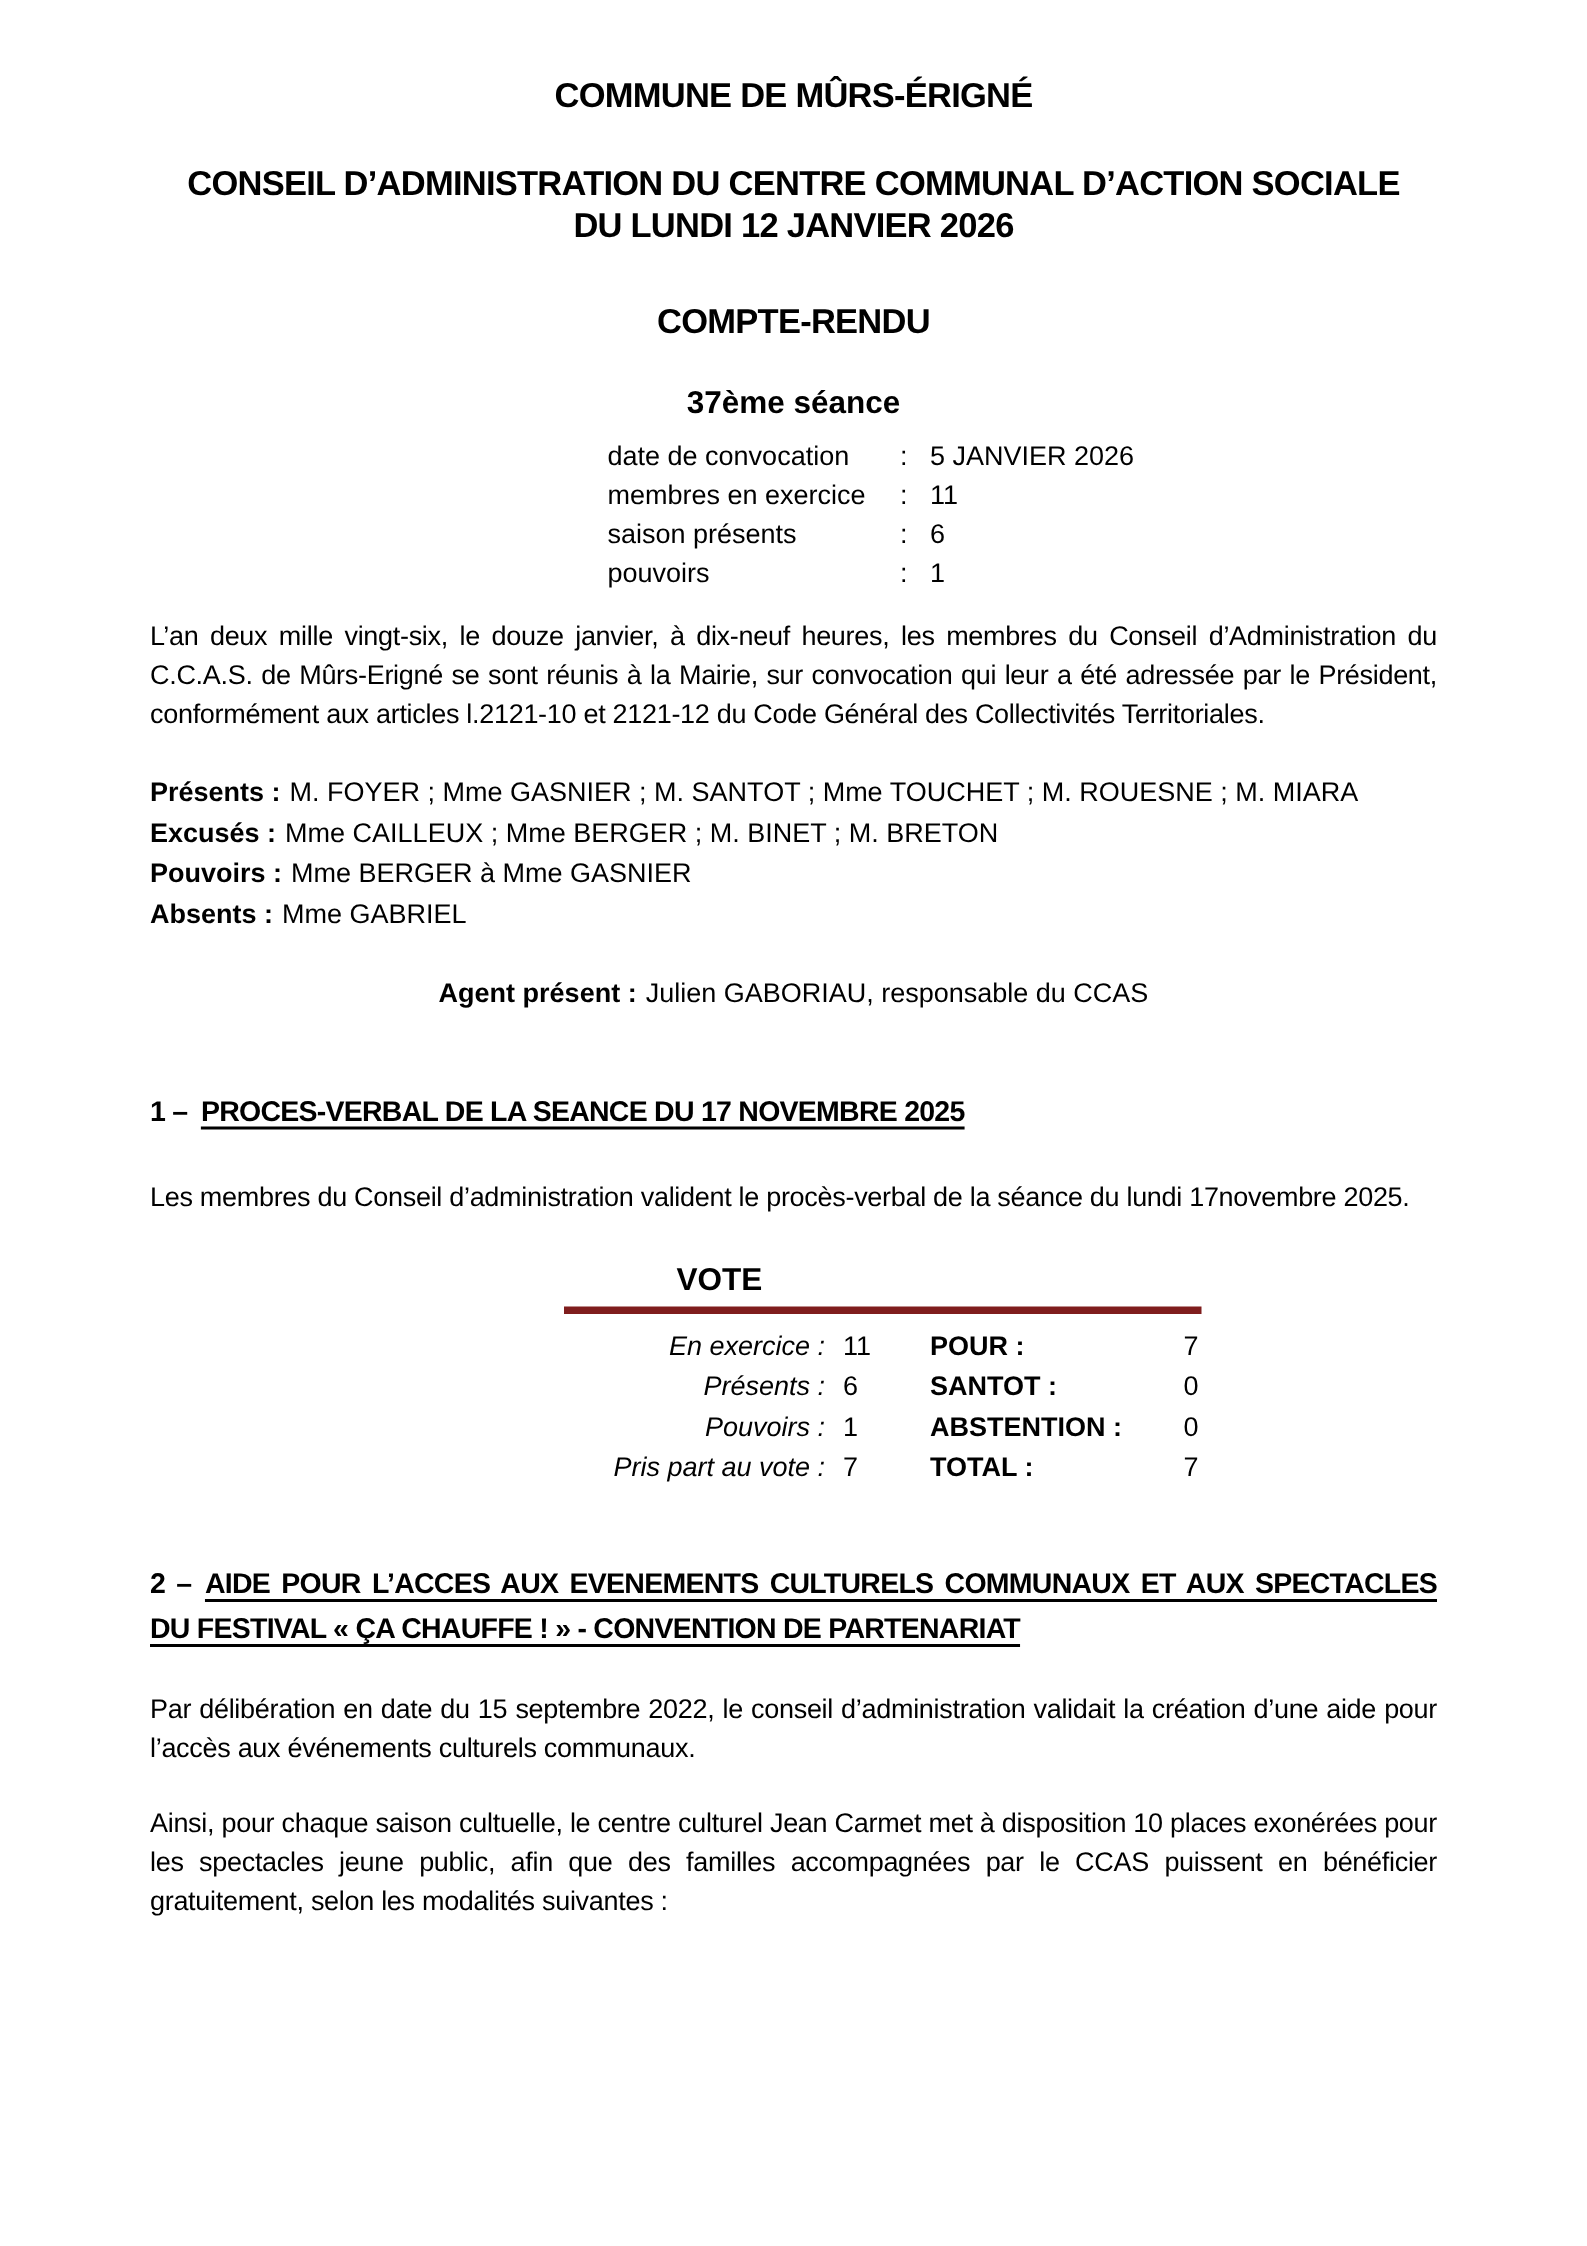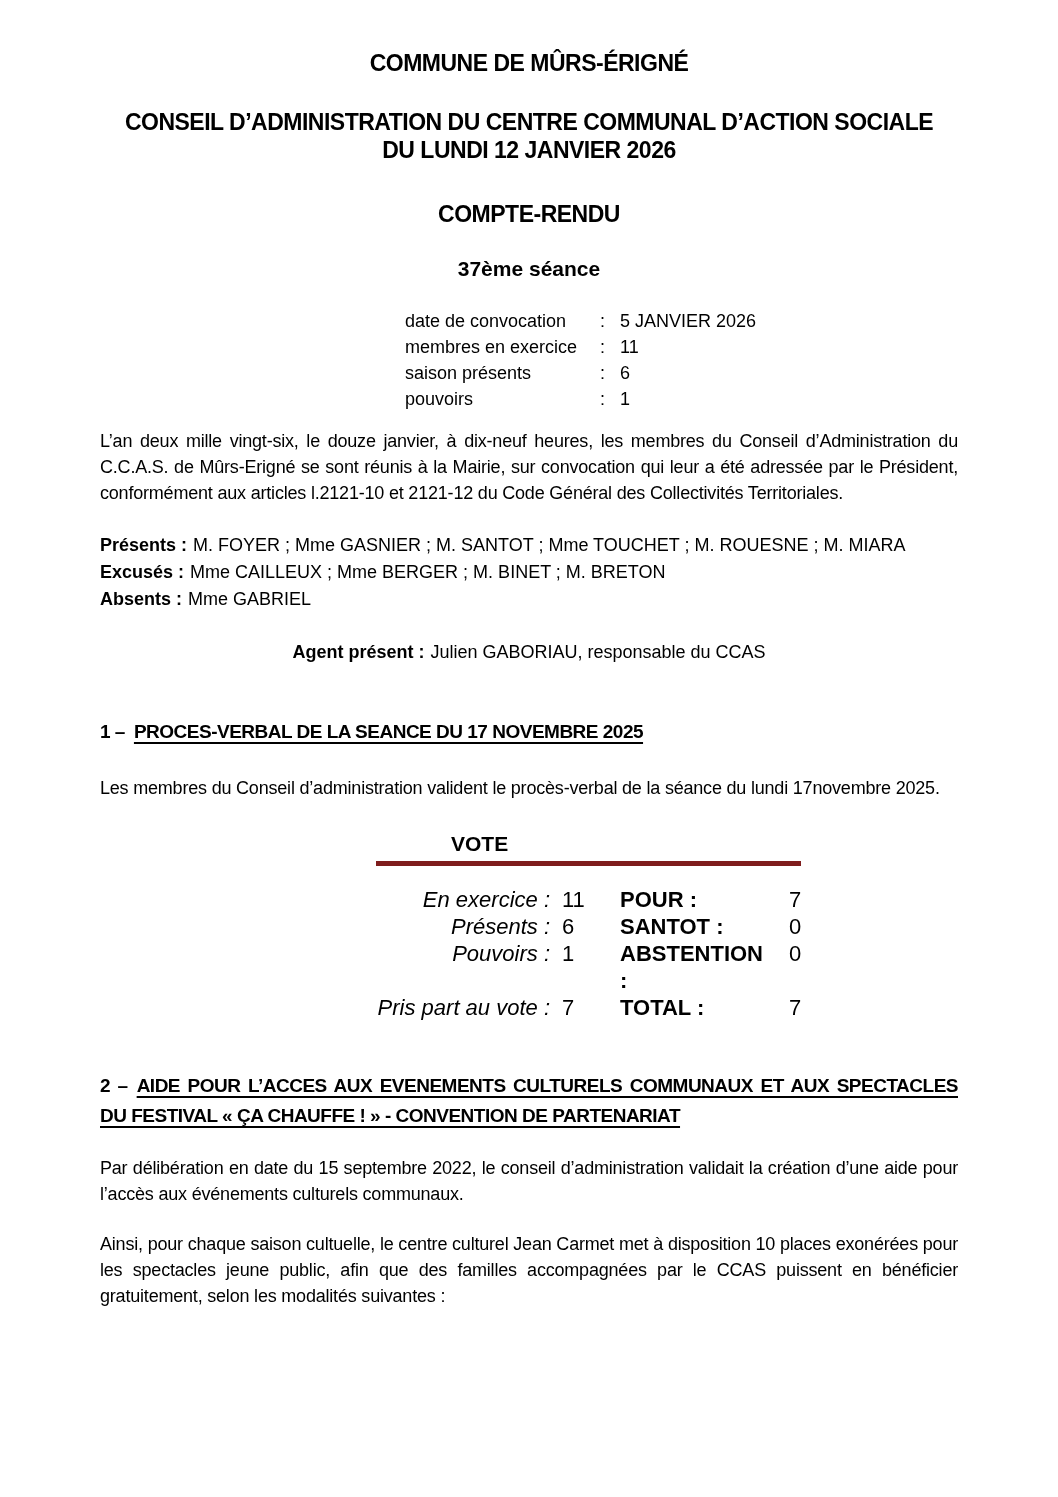--- a/index.html
+++ b/index.html
@@ -29,21 +29,21 @@
   .doc-subtitle .line { line-height: 28px; }
   .doc-type { margin-top: 36px; line-height: 28px; }
   .session { margin-top: 28px; font-size: 21px; font-weight: bold; line-height: 26px; }
 
   .body-text { font-size: 18px; line-height: 26px; letter-spacing: -0.2px; }
 
   .convocation {
     display: grid;
     grid-template-columns: 195px 20px auto;
     margin-left: 305px;
-    margin-top: 26px;
+    margin-top: 9px;
     font-size: 18px;
     line-height: 26px;
   }
   .convocation .colon { text-align: left; }
 
   .intro { margin-top: 16px; }
 
   .attendance { margin-top: 26px; font-size: 18px; line-height: 27px; }
   .att-label { font-weight: bold; margin-right: 6px; }
   .agent-line { margin-top: 26px; font-size: 18px; line-height: 26px; text-align: center; }
@@ -74,23 +74,23 @@
   }
   .vote-title {
     display: inline-block;
     margin-left: 75px;
     font-size: 21px;
     font-weight: bold;
   }
   .vote-grid {
     display: grid;
     grid-template-columns: 174px 70px 155px 26px;
-    font-size: 22px;
+    font-size: 18px;
     line-height: 27px;
-    margin-top: 20px;
+    margin-top: 8px;
   }
   .vl { text-align: right; font-style: italic; }
   .vv { padding-left: 12px; }
   .vr { text-align: left; font-weight: bold; }
   .vv2 { padding-left: 14px; }
 </style>
 </head>
 <body>
 
 <div class="page">
@@ -125,20 +125,23 @@
   </div>
 
   <p class="body-text justify intro">L’an deux mille vingt-six, le douze janvier, à dix-neuf heures, les membres du Conseil d’Administration du C.C.A.S. de Mûrs-Erigné se sont réunis à la Mairie, sur convocation qui leur a été adressée par le Président, conformément aux articles l.2121-10 et 2121-12 du Code Général des Collectivités Territoriales.</p>
 
   <div class="attendance">
     <div>
       <span class="att-label">Présents :</span><span>M. FOYER ; Mme GASNIER ; M. SANTOT ; Mme TOUCHET ; M. ROUESNE ; M. MIARA</span>
     </div>
     <div>
       <span class="att-label">Excusés :</span><span>Mme CAILLEUX ; Mme BERGER ; M. BINET ; M. BRETON</span>
+    </div>
+    <div>
+      <span class="att-label">Pouvoirs :</span><span>Mme BERGER à Mme GASNIER</span>
     </div>
     <div>
       <span class="att-label">Absents :</span><span>Mme GABRIEL</span>
     </div>
   </div>
 
   <div class="agent-line">
     <span class="att-label">Agent présent :</span><span>Julien GABORIAU, responsable du CCAS</span>
   </div>
 

